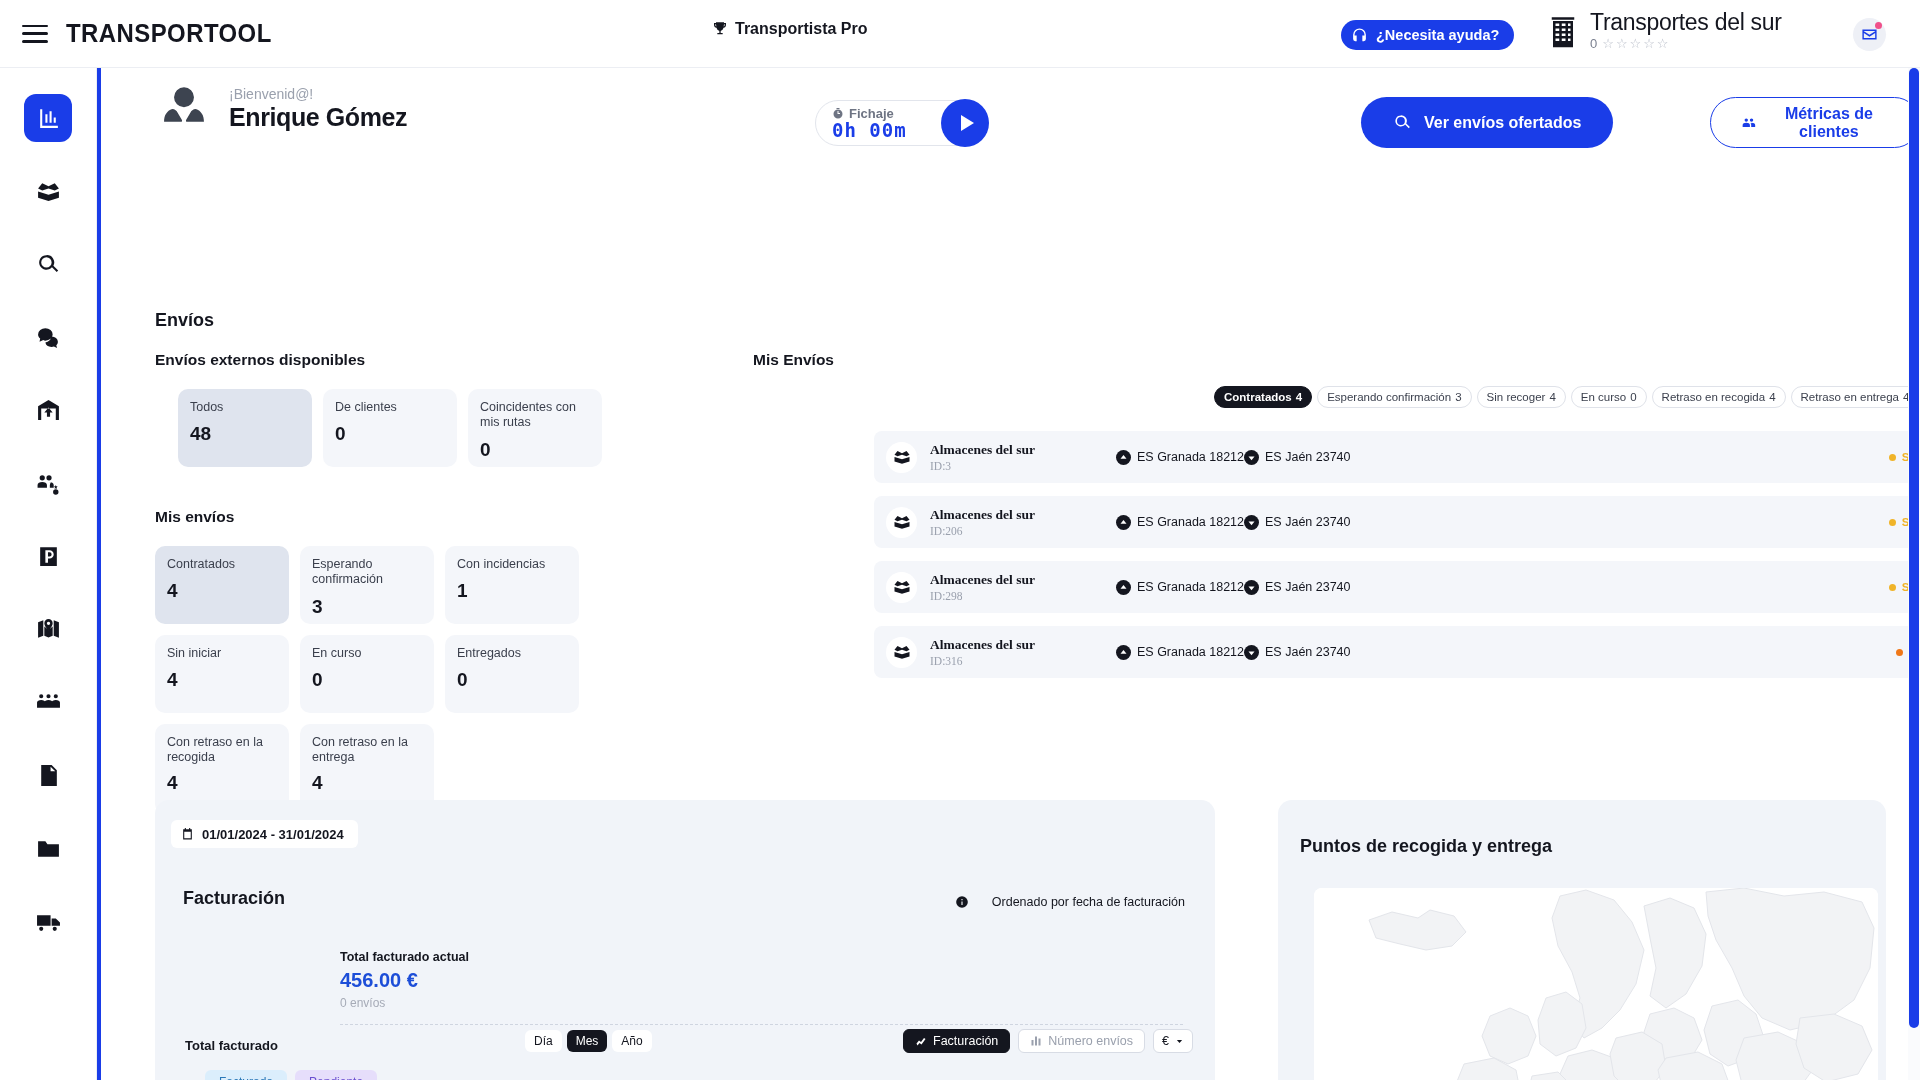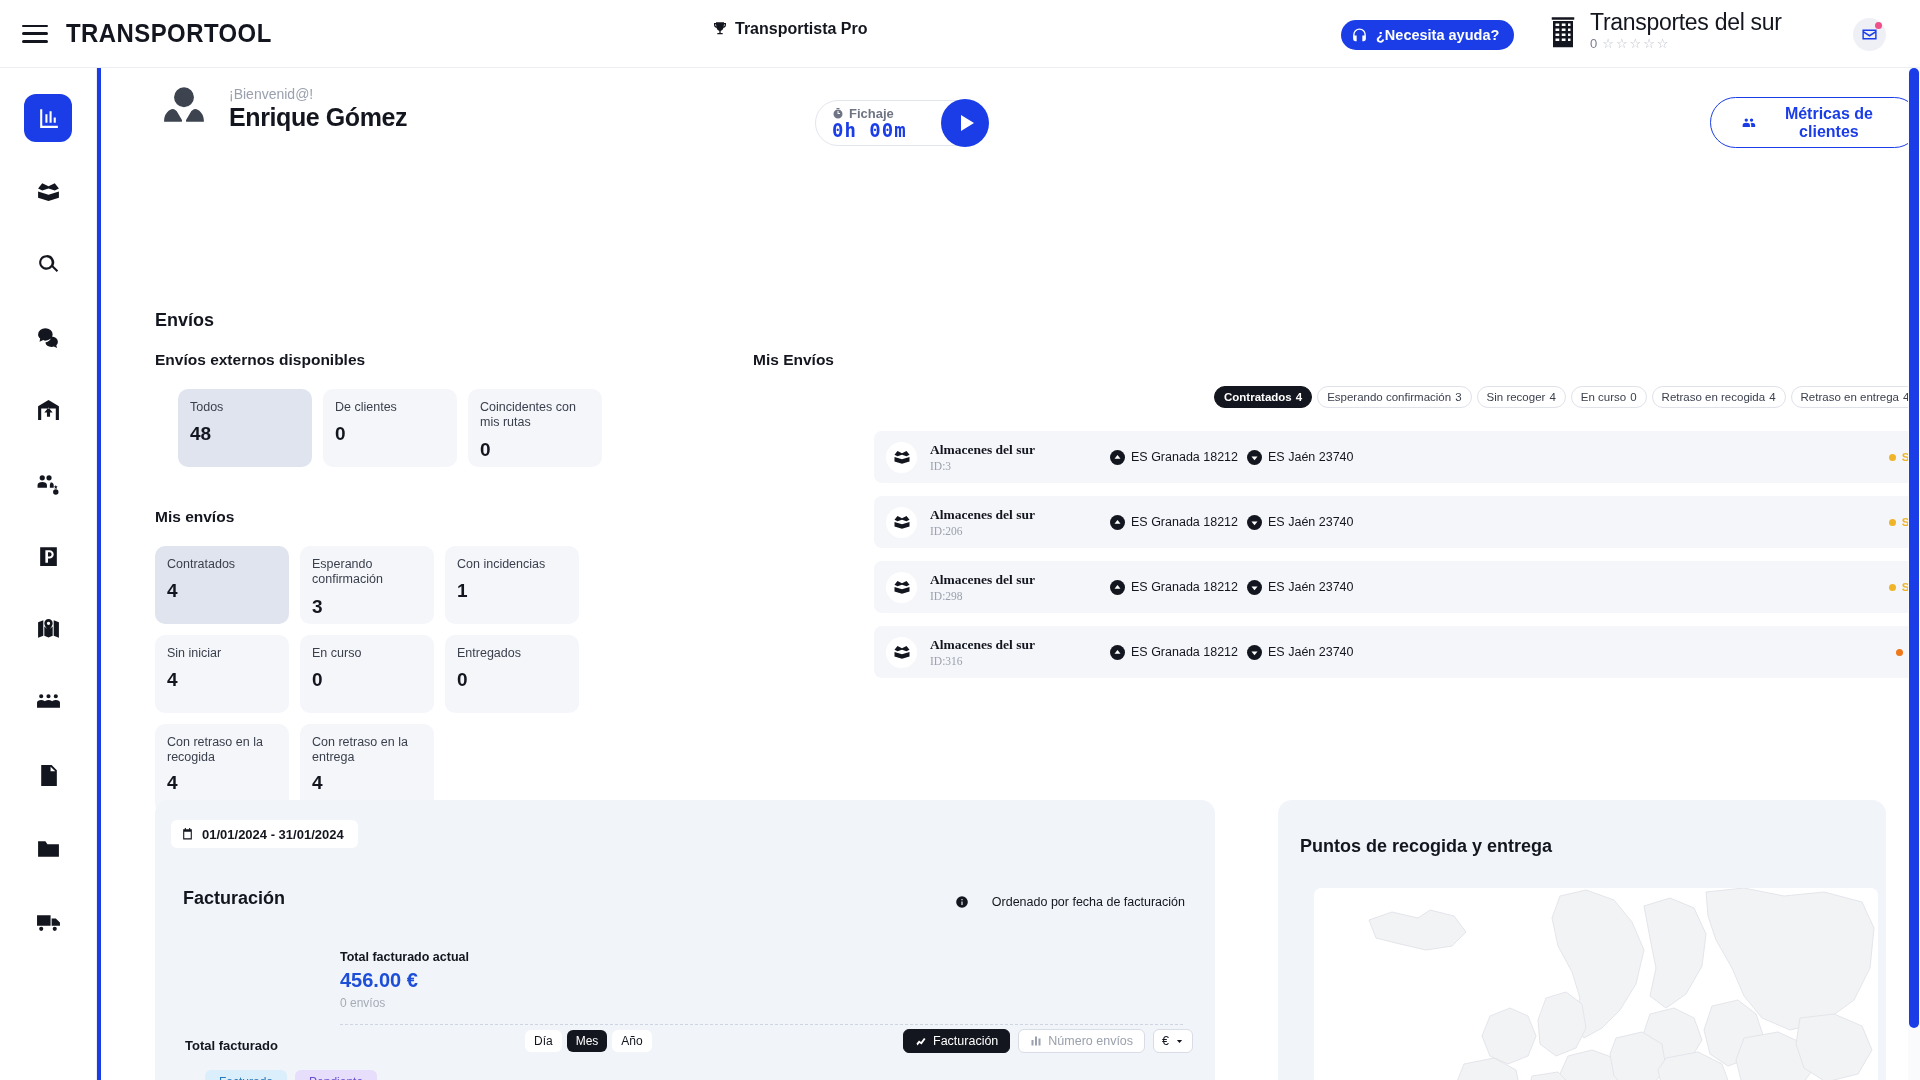--- a/index.html
+++ b/index.html
@@ -122,21 +122,21 @@
 
   
   .rows { position: absolute; left: 777px; top: 363px; width: 1109px; }
   .ship-row { height: 52px; border-radius: 8px; background: #f4f6fa; display: flex; align-items: center;
               margin-bottom: 13px; padding-left: 12px; position: relative; cursor: pointer; }
   .ship-ico { width: 31px; height: 31px; border-radius: 50%; background: #fff; display:flex; align-items:center; justify-content:center; flex:0 0 31px; }
   .ship-ico svg { width: 18px; height: 18px; }
   .ship-name-wrap { margin-left: 13px; width: 180px; font-family: Liberation Serif, serif; }
   .ship-name { font-size: 13.5px; font-weight: 600; color: #14161f; line-height: 1.2; }
   .ship-id { font-size: 11.5px; color: #9aa0ad; margin-top: 2px; }
-  .route { display: flex; align-items: center; gap: 9px; }
+  .route { display: flex; align-items: center; gap: 0; margin-left: 6px; }
   .route-part { display: flex; align-items: center; gap: 6px; font-size: 12.5px; color: #14161f; }
   .route-badge { width: 15px; height: 15px; border-radius: 50%; background: #14161f; display:flex; align-items:center; justify-content:center; }
   .route-badge svg { width: 9px; height: 9px; fill: #fff; }
   .ship-status { position: absolute; right: 18px; display: flex; align-items: center; gap: 6px; font-size: 11.5px; font-weight: 600; }
   .st-dot { width: 7px; height: 7px; border-radius: 50%; }
 
   
   .panel-fact { position: absolute; left: 155px; top: 800px; width: 1060px; height: 300px;
                 background: #f1f4f9; border-radius: 14px; }
   .daterange { position: absolute; left: 16px; top: 20px; height: 28px; background:#fff; border-radius: 6px;
@@ -307,20 +307,26 @@
         </svg>
         <span>Fichaje</span>
       </div>
       <div class="fichaje-time">0h 00m</div>
     </div>
     <div class="play-btn">
       <span class="play-tri"></span>
     </div>
   </div>
 
+  <button class="btn-primary">
+    <svg width="19" height="19" viewBox="0 0 24 24">
+      <path fill="#fff" d="M10 3a7 7 0 105.3 11.6l4.6 4.6 1.4-1.4-4.6-4.6A7 7 0 0010 3zm0 2a5 5 0 110 10 5 5 0 010-10z"></path>
+    </svg>
+    <span>Ver envíos ofertados</span>
+  </button>
 
   <button class="btn-outline">
     <svg width="20" height="20" viewBox="0 0 24 24">
       <path fill="#1a3de8" d="M8 5a2.6 2.6 0 110 5.2A2.6 2.6 0 018 5zm8 0a2.6 2.6 0 110 5.2A2.6 2.6 0 0116 5zM8 11.8c3 0 5.5 1.4 5.5 3.2V18h-11v-3c0-1.8 2.5-3.2 5.5-3.2zm8 0c3 0 5.5 1.4 5.5 3.2V18h-6v-3c0-.9-.4-1.7-1-2.4.5-.1 1-.2 1.5-.2z"></path>
     </svg>
     <span>Métricas de clientes</span>
   </button>
 
   <div class="h-envios">Envíos</div>
   <div class="h-ext">Envíos externos disponibles</div>

